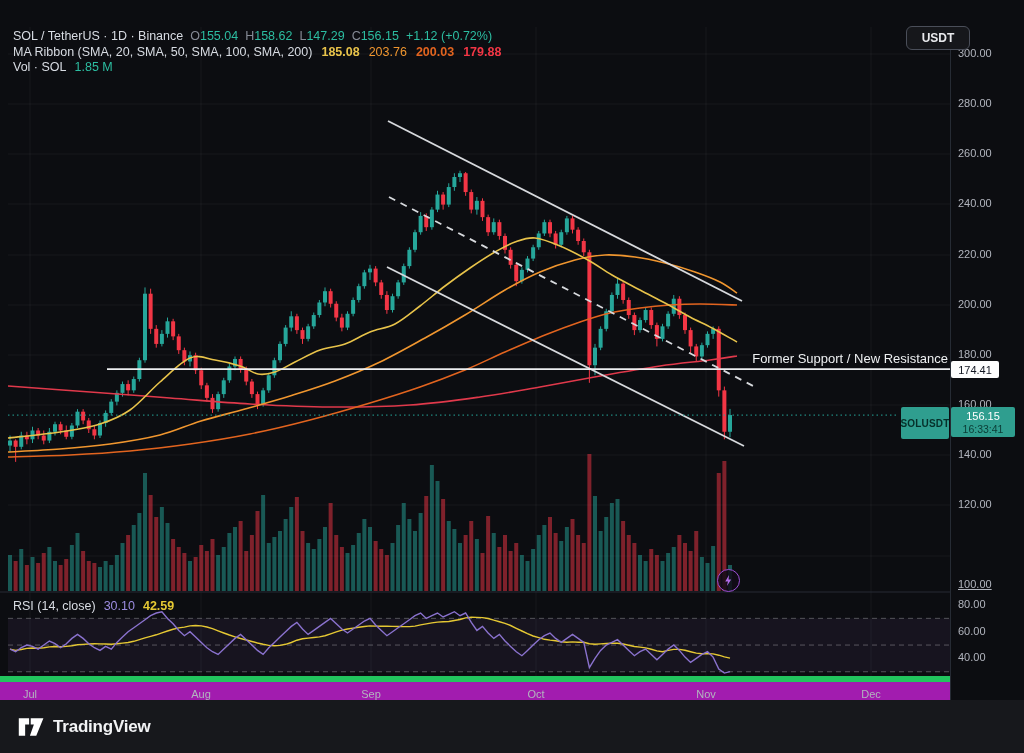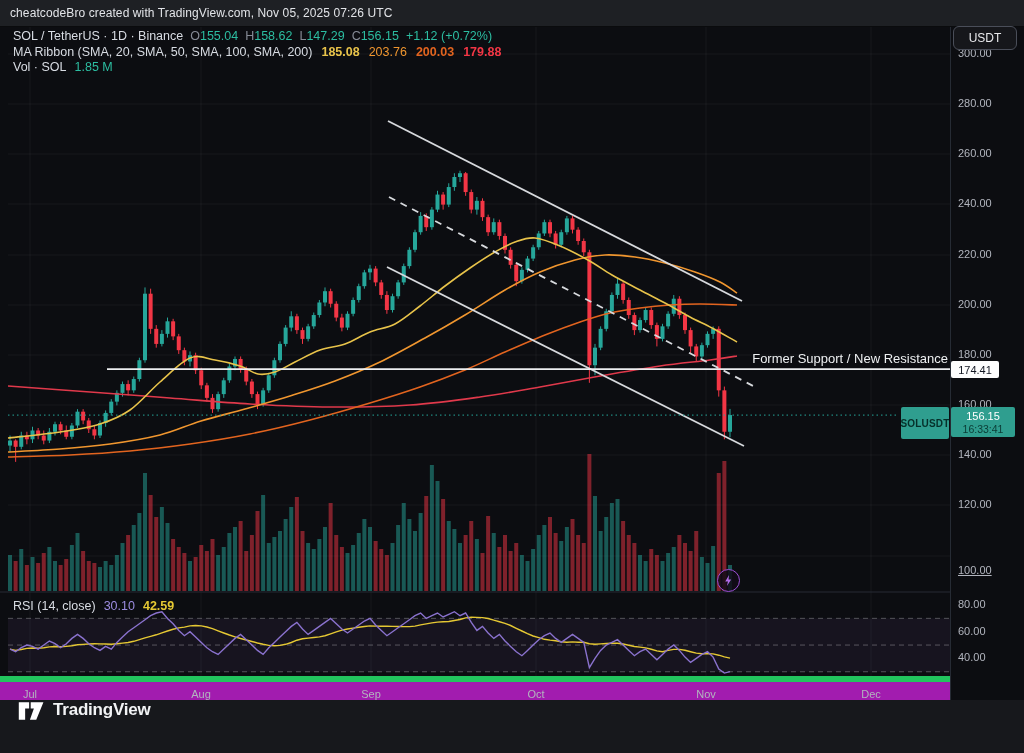--- a/index.html
+++ b/index.html
@@ -15,23 +15,23 @@
   .lg{color:#868b96;margin-left:7px;}
   .tealv{color:#2cbda1;}
   .chg{color:#2cbda1;margin-left:7px;}
   .c20{color:#e8c34a;margin-left:9px;font-weight:700;}
   .c50{color:#f0962f;margin-left:9px;font-weight:400;}
   .c100{color:#e2641f;margin-left:9px;font-weight:700;}
   .c200{color:#f23645;margin-left:9px;font-weight:700;}
   .rsi-legend{position:absolute;left:13px;top:599px;z-index:5;font-size:12.5px;white-space:nowrap;}
   .rsiv{color:#9c8ce0;margin-left:8px;}
   .rsimav{color:#e5c833;margin-left:8px;font-weight:700;}
-  .usdt-btn{position:absolute;left:953px;top:26px;width:62px;height:22px;z-index:6;
+  .usdt-btn{position:absolute;left:906px;top:26px;width:62px;height:22px;z-index:6;
             border:1px solid #4a4e59;border-radius:6px;background:#16171b;color:#e8e9ec;
-            font-size:12px;font-weight:400;display:flex;align-items:center;justify-content:center;}
+            font-size:12px;font-weight:700;display:flex;align-items:center;justify-content:center;}
   #price-axis{position:absolute;left:950px;top:0;width:74px;height:590px;z-index:4;}
   #price-axis .tick{position:absolute;left:8px;font-size:11px;color:#b2b5be;}
   .axis-border{position:absolute;left:950px;top:27px;width:1px;height:673px;background:#262b34;z-index:3;}
   #time-axis{position:absolute;left:0;top:676px;width:950px;height:24px;z-index:4;
              border-top:6px solid #22c55e;background:#a21caf;}
   #time-axis .ttick{position:absolute;top:6px;width:34px;text-align:center;font-size:11px;color:#b2b5be;}
   .level-badge{position:absolute;left:951px;top:361px;width:48px;height:17px;background:#fdfdfd;
                color:#131722;font-size:11px;font-weight:400;border-radius:2px;z-index:6;
                display:flex;align-items:center;justify-content:center;}
   .price-badge{position:absolute;left:951px;top:407px;width:64px;height:30px;background:#2f9e8f;
@@ -39,32 +39,29 @@
   .price-badge .p{font-size:11px;color:#ffffff;line-height:14px;}
   .price-badge .cd{font-size:10.5px;color:#0b3b35;line-height:12px;}
   .sym-flag{position:absolute;left:901px;top:407px;width:48px;height:32px;background:#2f9e8f;
             color:#06302a;font-size:10px;font-weight:700;letter-spacing:.2px;border-radius:2px;z-index:6;
             display:flex;align-items:center;justify-content:center;}
   .res-label{position:absolute;right:76px;top:351px;font-size:13px;color:#eef0f2;z-index:5;white-space:nowrap;}
   .bolt{position:absolute;left:717px;top:569px;width:23px;height:23px;border:1.5px solid #9b4fd6;
         border-radius:50%;background:rgba(18,12,24,.85);z-index:5;box-sizing:border-box;
         display:flex;align-items:center;justify-content:center;}
   .footer{position:absolute;left:0;top:700px;width:1024px;height:53px;background:#17181c;
-          display:flex;align-items:flex-start;z-index:4;}
+          display:flex;align-items:center;z-index:4;}
   .tv-mark{margin-left:18px;display:flex;align-items:center;}
   .tv-name{margin-left:8px;font-size:17px;font-weight:700;color:#f2f3f5;letter-spacing:-.2px;}
 </style>
 </head>
 <body>
 
 <div class="screen">
 
-  <div class="header">
-    <span>cheatcodeBro created with TradingView.com, Nov 05, 2025 07:26 UTC</span>
-  </div>
 
   <svg id="chart-svg" width="1024" height="753">
       <line x1="30" y1="27" x2="30" y2="676" stroke="rgba(255,255,255,0.05)"></line>
       <line x1="201" y1="27" x2="201" y2="676" stroke="rgba(255,255,255,0.05)"></line>
       <line x1="371" y1="27" x2="371" y2="676" stroke="rgba(255,255,255,0.05)"></line>
       <line x1="536" y1="27" x2="536" y2="676" stroke="rgba(255,255,255,0.05)"></line>
       <line x1="706" y1="27" x2="706" y2="676" stroke="rgba(255,255,255,0.05)"></line>
       <line x1="871" y1="27" x2="871" y2="676" stroke="rgba(255,255,255,0.05)"></line>
       <line x1="8" y1="54" x2="950" y2="54" stroke="rgba(255,255,255,0.05)"></line>
       <line x1="8" y1="104" x2="950" y2="104" stroke="rgba(255,255,255,0.05)"></line>
@@ -505,21 +502,21 @@
       <div class="tick" style="top: 47px;">300.00</div>
       <div class="tick" style="top: 97px;">280.00</div>
       <div class="tick" style="top: 147px;">260.00</div>
       <div class="tick" style="top: 197px;">240.00</div>
       <div class="tick" style="top: 248px;">220.00</div>
       <div class="tick" style="top: 298px;">200.00</div>
       <div class="tick" style="top: 348px;">180.00</div>
       <div class="tick" style="top: 398px;">160.00</div>
       <div class="tick" style="top: 448px;">140.00</div>
       <div class="tick" style="top: 498px;">120.00</div>
-      <div class="tick" style="top: 564px; text-decoration: underline;">100.00</div>
+      <div class="tick" style="top: 578px; text-decoration: underline;">100.00</div>
       <div class="tick" style="top: 598px;">80.00</div>
       <div class="tick" style="top: 625px;">60.00</div>
       <div class="tick" style="top: 651px;">40.00</div>
     </div>
   <div id="time-axis">
       <div class="ttick" style="left: 13px;">Jul</div>
       <div class="ttick" style="left: 184px;">Aug</div>
       <div class="ttick" style="left: 354px;">Sep</div>
       <div class="ttick" style="left: 519px;">Oct</div>
       <div class="ttick" style="left: 689px;">Nov</div>

